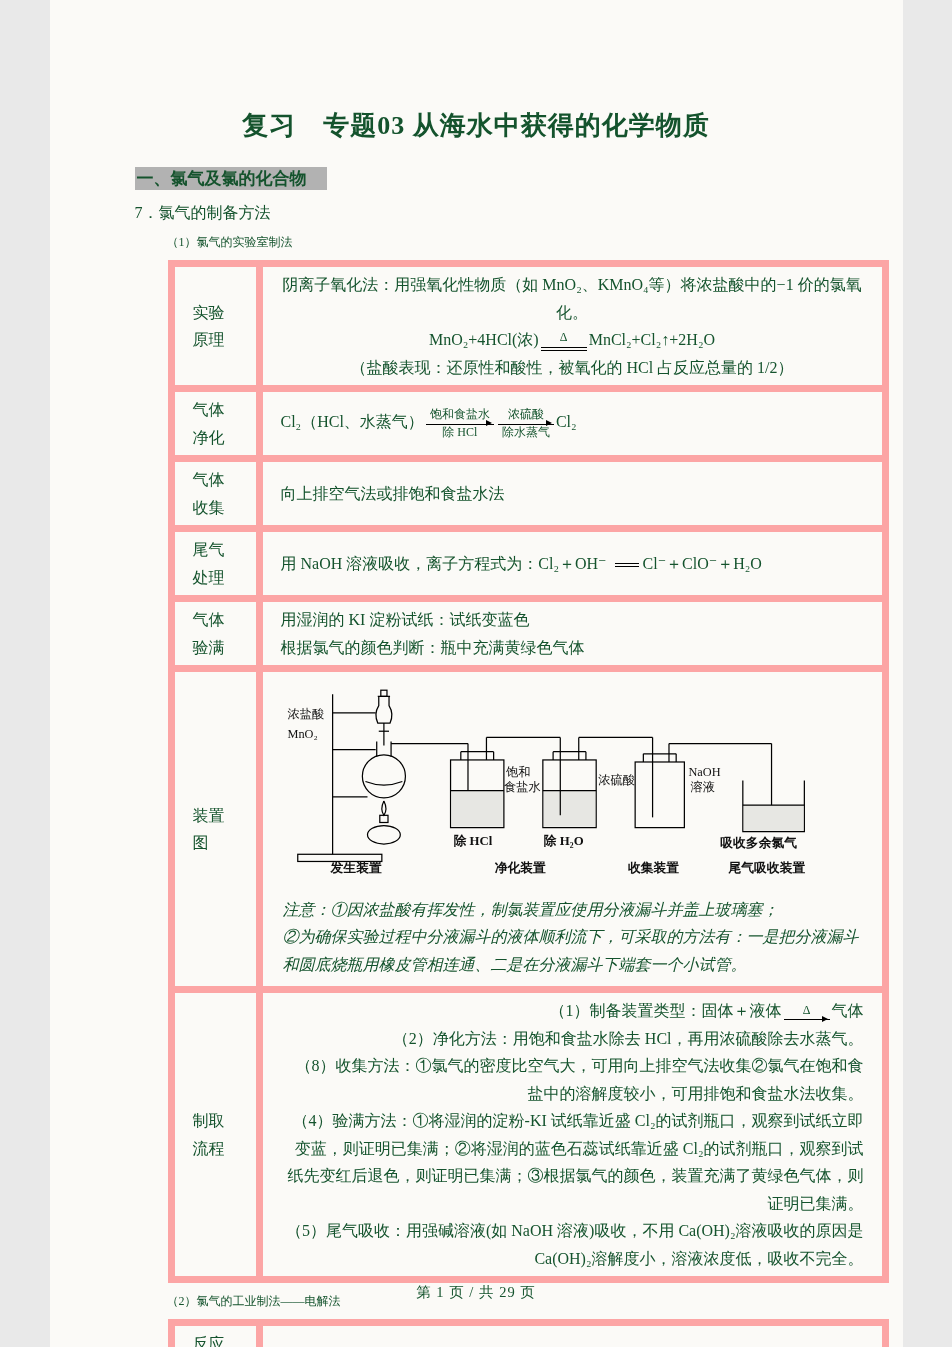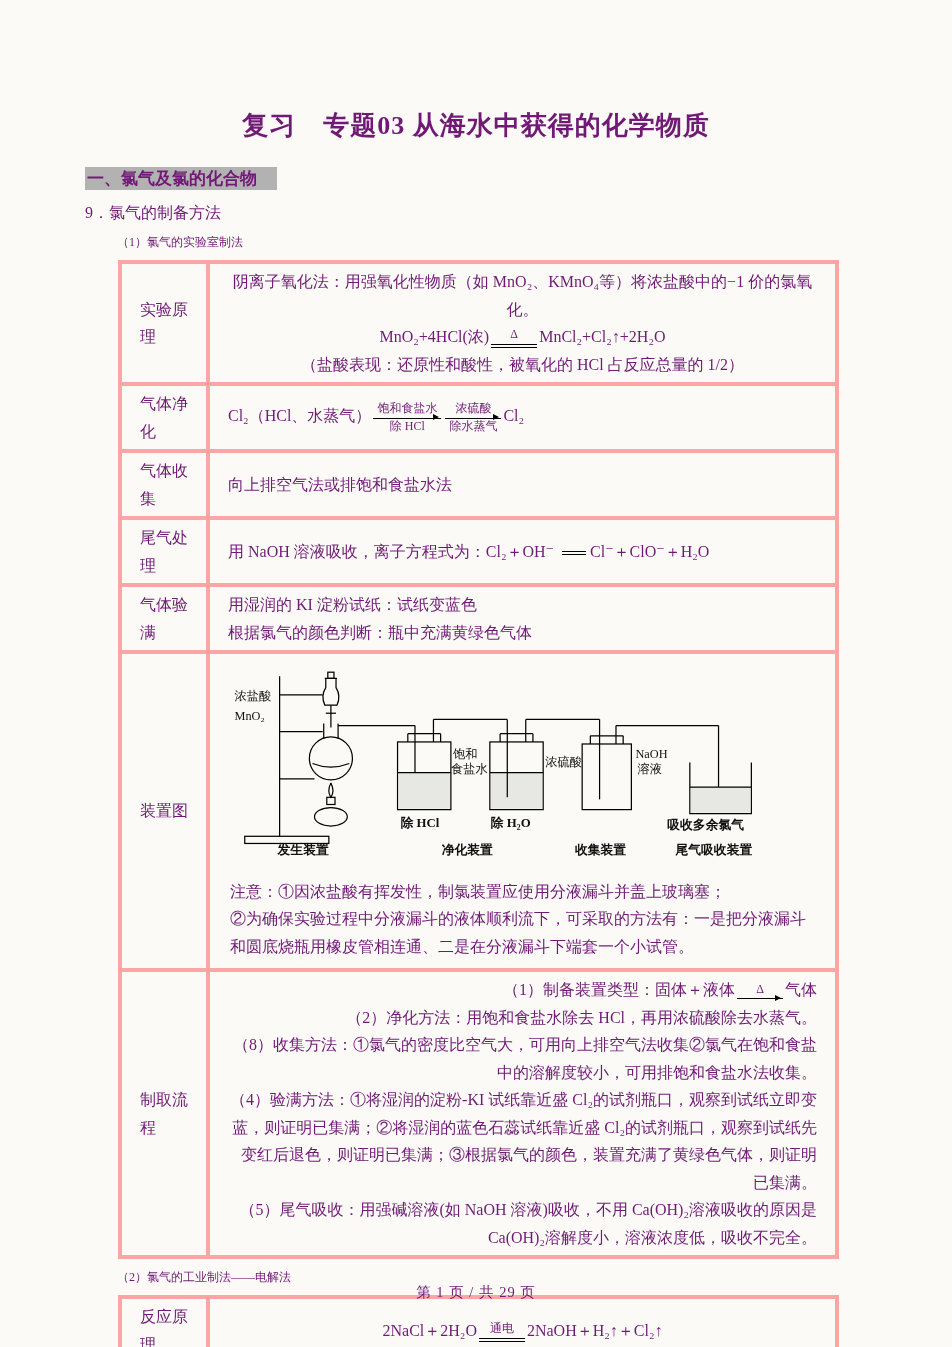--- a/index.html
+++ b/index.html
@@ -1,32 +1,32 @@
 <!DOCTYPE html>
 <html><head>
 <meta charset="utf-8">
 <style>
   * { margin:0; padding:0; box-sizing:border-box; }
   html,body { background:#e9e9e9; }
   .page {
-    width:952px; height:1347px; margin:0 auto; position:relative; overflow:hidden;
-    background:#fbfaf7; color:#701a75;
+    width:853px; height:1347px; margin:0 auto; position:relative; overflow:hidden;
+    background:#fbfaf7; color:#14532d;
     font-family:"Liberation Serif","DejaVu Serif",serif;
   }
   .inner { padding:108px 85px 0 85px; }
   .title { text-align:center; font-size:26px; font-weight:bold; letter-spacing:1px; }
   .sec-head { margin-top:24px; font-size:17px; font-weight:bold; }
   .sec-head .hl { background:#b2b2b2; padding:2px 20px 2px 2px; }
   .line-sub1 { margin-top:13px; font-size:16px; }
   .line-sub2 { margin-top:10px; margin-left:32px; font-size:12px; }
   table.tbl { margin-top:9px; margin-left:33px; width:721px; border-collapse:collapse; font-size:16px; table-layout:fixed; }
-  table.tbl td { border:4px solid #fca5a5; padding:4px 18px; vertical-align:middle; line-height:1.72; }
+  table.tbl td { border:7px solid #fca5a5; padding:4px 18px; vertical-align:middle; line-height:1.72; }
   td.lbl { width:88px; padding:4px 6px; }
   td.ctr { text-align:center; }
-  .note-p { text-align:left; }
+  .note-p { text-align:left;font-style:italic; }
   .para { text-align:right; }
   
   .rxn { display:inline-flex; flex-direction:column; align-items:center; vertical-align:middle; margin:0 2px; line-height:1.15; }
   .rxn .cond { font-size:12px; padding:0 4px; white-space:nowrap; }
   .rxn .bot { font-size:12px; padding:0 4px; white-space:nowrap; }
   .rxn .bar { position:relative; align-self:stretch; height:0; border-top:1.3px solid #000; min-width:46px; margin:2px 0 1px 0; }
   .rxn .bar.arrow::after { content:""; position:absolute; right:-1px; top:-4.4px; width:0; height:0;
       border:3.8px solid transparent; border-left:6.5px solid #000; }
   .rxn .bar.dbl { height:3.5px; border-bottom:1.3px solid #000; }
   .arrow-plain { display:inline-block; position:relative; width:54px; height:0; border-top:1.3px solid #000;
@@ -48,21 +48,21 @@
 
 <div class="page">
   <div class="inner">
 
     <div class="title">复习　专题03 从海水中获得的化学物质</div>
 
     <div class="sec-head">
       <span class="hl">一、氯气及氯的化合物</span>
     </div>
 
-    <div class="line-sub1">9．氯气的制备方法</div>
+    <div class="line-sub1">7．氯气的制备方法</div>
     <div class="line-sub2">（1）氯气的实验室制法</div>
 
     <table class="tbl">
       <tbody>
           <tr>
         <td class="lbl">实验原理</td>
         <td class="ctr">
           <div>阴离子氧化法：用强氧化性物质（如 MnO₂、KMnO₄等）将浓盐酸中的−1 价的氯氧化。</div>
           <div>
             <span>MnO₂+4HCl(浓)</span><span class="rxn">

